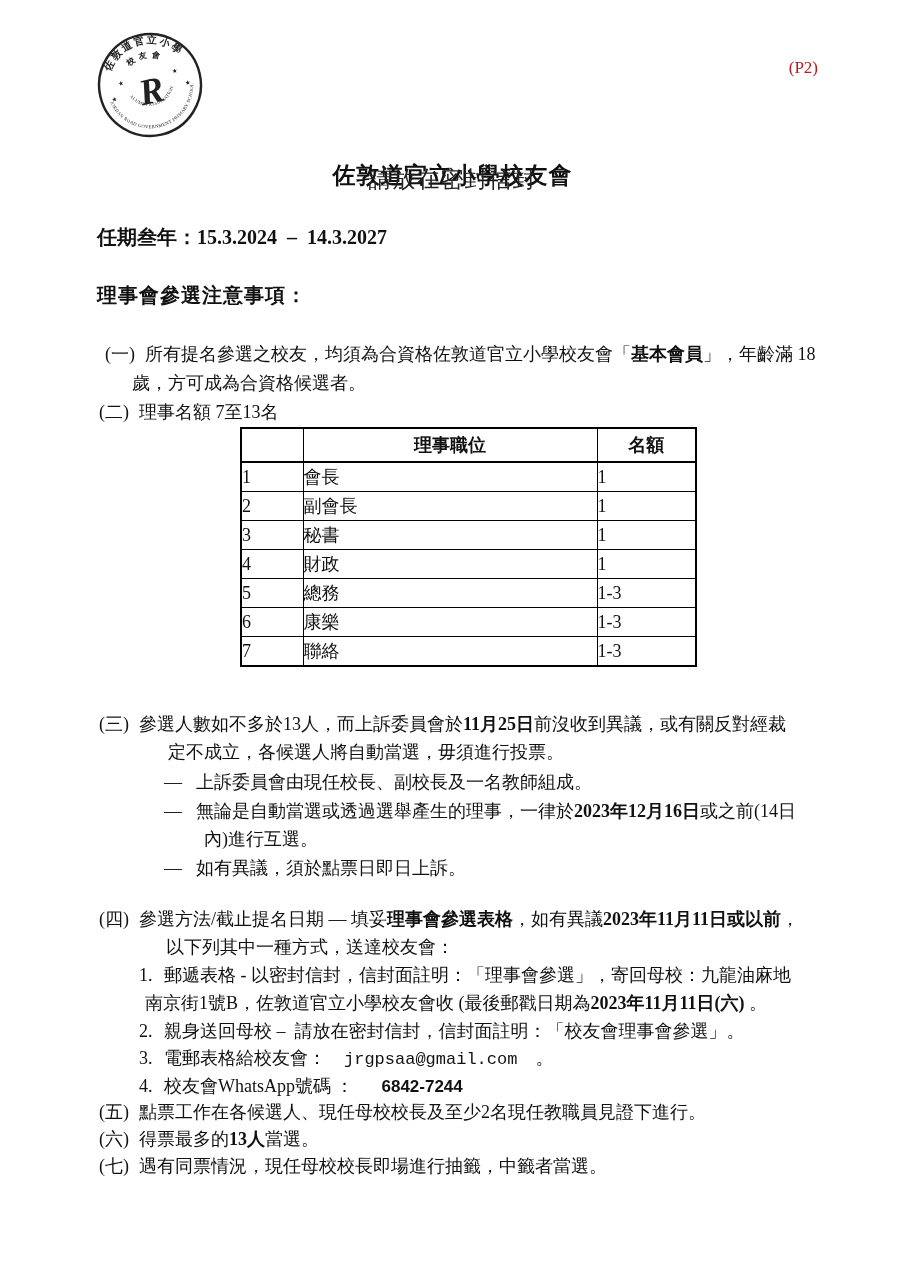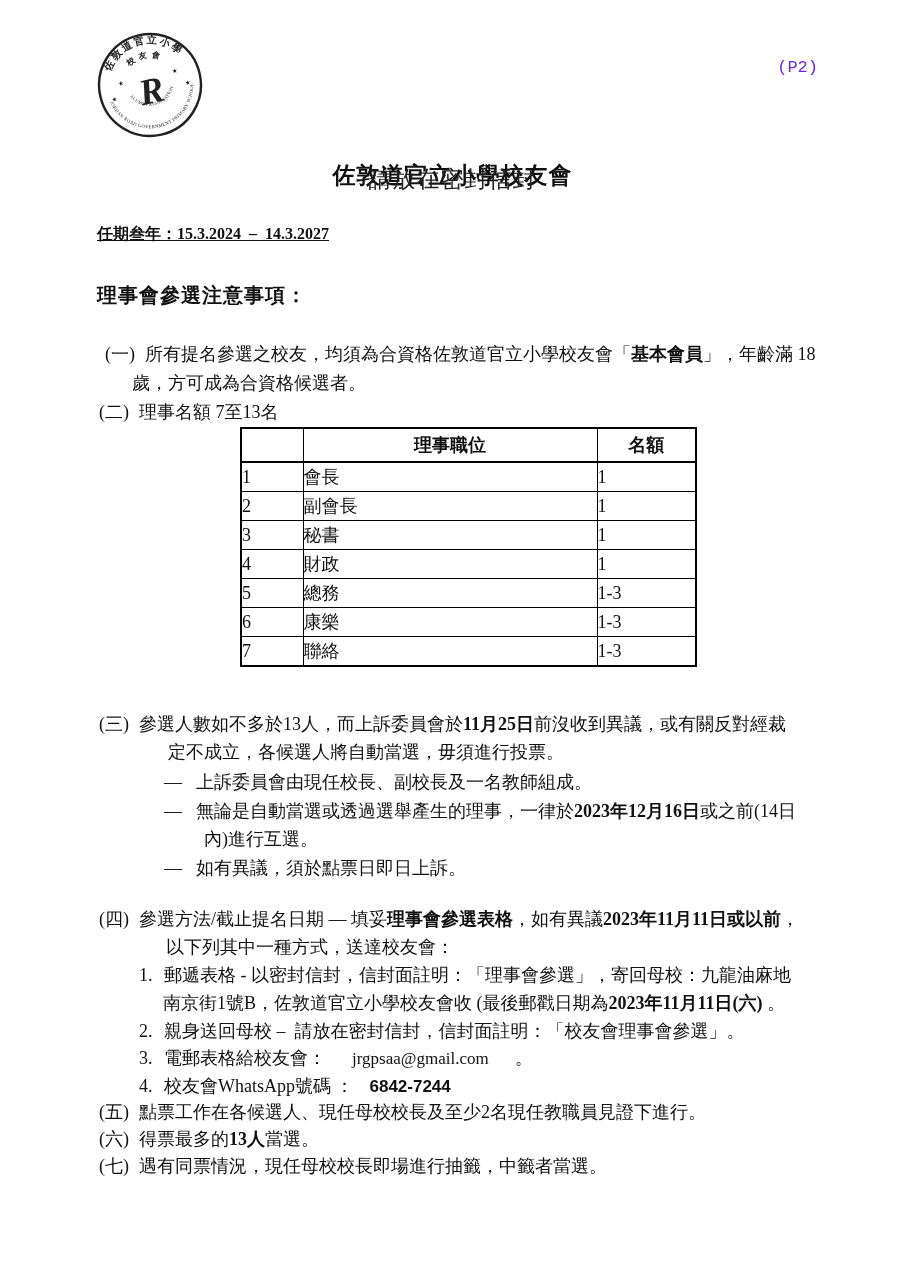--- a/index.html
+++ b/index.html
@@ -8,30 +8,30 @@
     font-family:"Liberation Serif","DejaVu Serif",serif;color:#111;
     overflow:hidden;
   }
   .ln{position:absolute;white-space:pre;font-size:18px;line-height:1.2;}
   .b{font-weight:700;}
   .lbl{display:inline-block;width:40px;}
   .no{display:inline-block;width:25px;}
   .dash{display:inline-block;width:32px;}
   .title{position:absolute;left:0;right:0;text-align:center;font-size:23px;font-weight:700;letter-spacing:1px;margin-top:48px;}
   .subtitle{position:absolute;left:0;right:0;text-align:center;font-size:23px;font-weight:400;letter-spacing:1px;color:#222;}
-  .term{position:absolute;left:97px;font-size:16px;font-weight:700;white-space:pre;text-decoration:underline;}
+  .term{position:absolute;left:97px;font-size:20px;font-weight:700;white-space:pre;}
   .heading{position:absolute;left:97px;font-size:20px;font-weight:700;letter-spacing:1px;white-space:pre;}
-  .pageno{position:absolute;right:87px;top:58px;font-size:17px;font-family:Liberation Mono, monospace;color:#6d28d9;}
+  .pageno{position:absolute;right:87px;top:58px;font-size:17px;font-family:Liberation Serif, serif;color:#b91c1c;}
   .doc-table{position:absolute;left:240px;top:427px;border-collapse:collapse;table-layout:fixed;font-size:18px;color:#111;}
   .doc-table td,.doc-table th{border:1px solid #000;vertical-align:middle;padding:0;font-weight:400;}
   .doc-table th{font-weight:700;border-bottom:2px solid #000;height:32px;}
   .doc-table td{height:28px;}
   .doc-table{border:2px solid #000;}
-  .email{font-family:Liberation Serif, serif;font-size:17px;margin:0 26px;}
-  .phone{font-family:"Liberation Sans","DejaVu Sans",sans-serif;font-size:17px;font-weight:700;margin-left:16px;}
+  .email{font-family:Liberation Mono, monospace;font-size:17px;margin:0 18px;}
+  .phone{font-family:"Liberation Sans","DejaVu Sans",sans-serif;font-size:17px;font-weight:700;margin-left:28px;}
   .seal{position:absolute;left:95px;top:30px;width:110px;height:110px;}
 </style>
 </head>
 <body>
 
 <svg class="seal" viewBox="0 0 108 108">
   <g transform="rotate(-13 54 54)" fill="#222" stroke="none">
     <circle cx="54" cy="54" r="50" fill="none" stroke="#222" stroke-width="2.4"></circle>
     <defs>
       <path id="arcTop" d="M 13,54 A 41,41 0 0 1 95,54"></path>
@@ -150,21 +150,21 @@
 
 <div class="ln" style="left:90px;top:887px">
   <span class="lbl">(四)</span><span>參選方法/截止提名日期 — 填妥</span><span class="b">理事會參選表格</span><span>，如有異議</span><span class="b">2023年11月11日或以前</span><span>，</span>
 </div>
 <div class="ln" style="left:157px;top:915px">
   <span>以下列其中一種方式，送達校友會：</span>
 </div>
 <div class="ln" style="left:130px;top:943px">
   <span class="no">1.</span><span>郵遞表格 - 以密封信封，信封面註明：「理事會參選」，寄回母校：九龍油麻地</span>
 </div>
-<div class="ln" style="left:154px;top:971px">
+<div class="ln" style="left:136px;top:971px">
   <span>南京街1號B，佐敦道官立小學校友會收 (最後郵戳日期為</span><span class="b">2023年11月11日(六)</span><span> 。</span>
 </div>
 <div class="ln" style="left:130px;top:999px">
   <span class="no">2.</span><span>親身送回母校 –  請放在密封信封，信封面註明：「校友會理事會參選」。</span>
 </div>
 <div class="ln" style="left:130px;top:1026px">
   <span class="no">3.</span><span>電郵表格給校友會：</span><span class="email">jrgpsaa@gmail.com</span><span>。</span>
 </div>
 <div class="ln" style="left:130px;top:1054px">
   <span class="no">4.</span><span>校友會WhatsApp號碼 ：</span><span class="phone">6842-7244</span>

